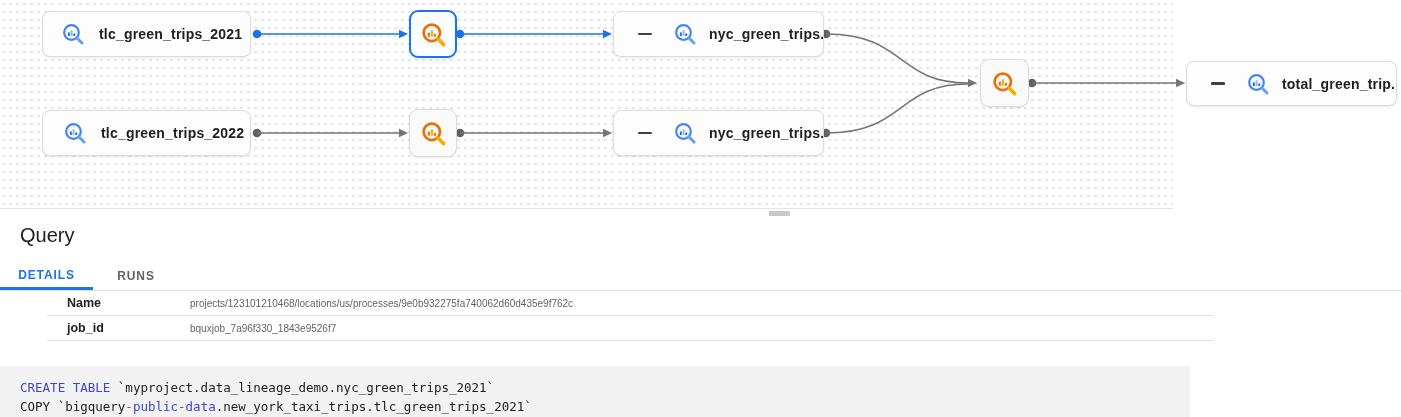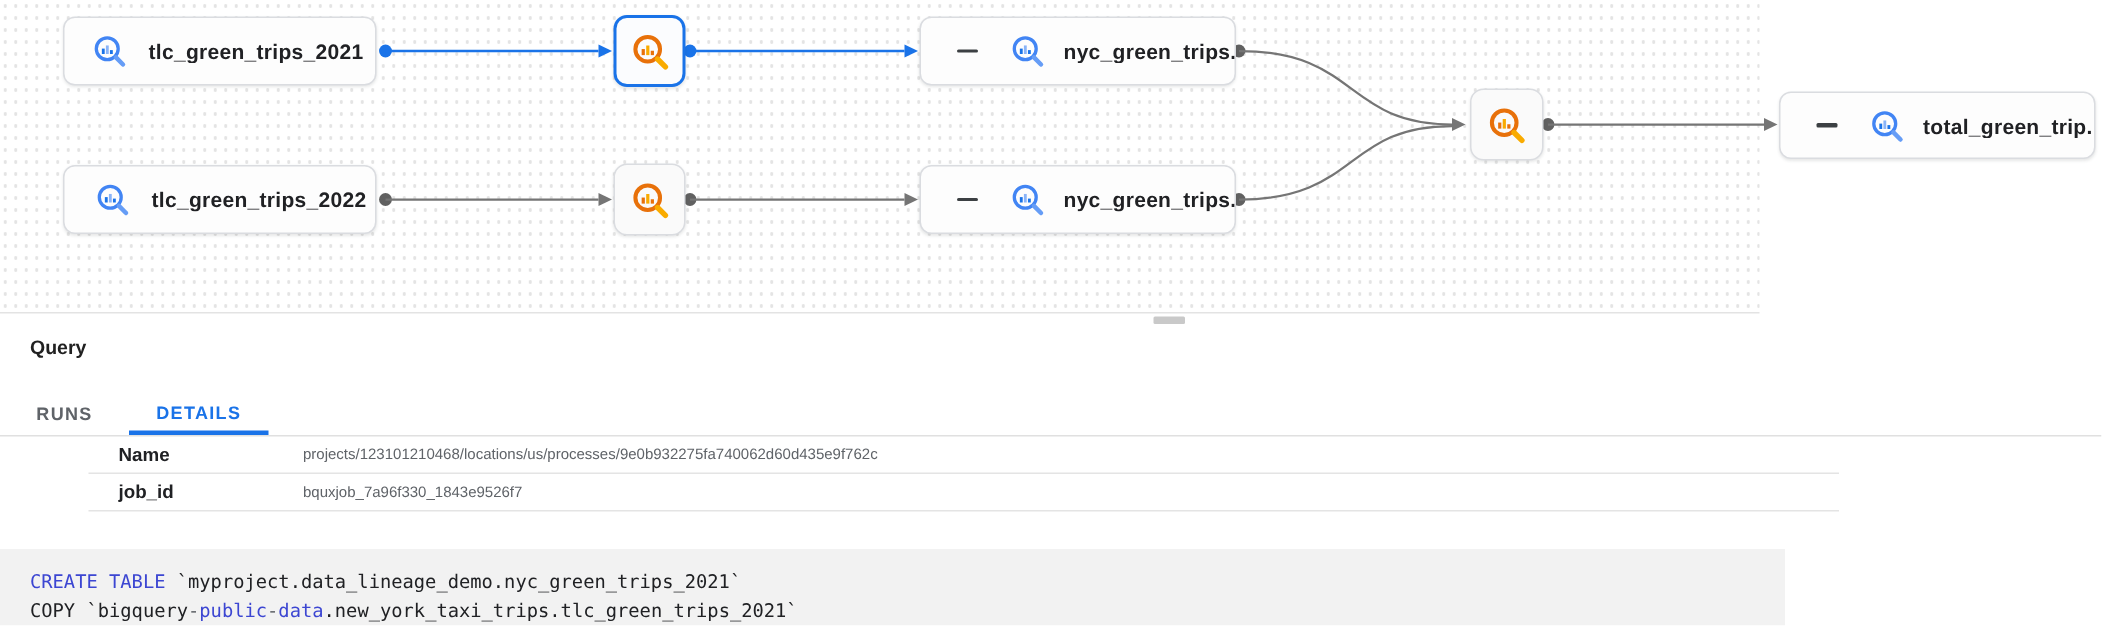--- a/index.html
+++ b/index.html
@@ -40,31 +40,31 @@
 
   
   .resize-handle {
     position:absolute; left:769px; top:211px; width:21px; height:5px;
     background:#c9c9c9; border-radius:1px; cursor:row-resize;
   }
 
   
   .panel { position:absolute; left:0; top:210px; width:1401px; }
   .panel-title { position:absolute; left:20px; top:14px;
-                 font-size:13px; color:#212121;font-weight:bold; }
+                 font-size:20px; color:#212121; }
   .tabbar { position:absolute; left:0; top:52px; width:1401px; height:29px;
             display:flex; border-bottom:1px solid #e0e0e0; }
   .tab { display:flex; align-items:center; justify-content:center;
          font-size:12px; font-weight:700; letter-spacing:.9px;
          color:#5f6368; cursor:pointer; height:100%; }
   .tab.active { color:#1a73e8; border-bottom:3px solid #1a73e8; }
   .tab-details { width:93px; }
   .tab-runs { width:86px; }
 
-  .kv { position:absolute; left:12px; top:81px; width:1214px;padding-left:47px; }
+  .kv { position:absolute; left:0; top:81px; width:1214px;padding-left:47px; }
   .kv-row { display:flex; align-items:center; height:25px;
             border-bottom:1px solid #e4e4e4; }
   .kv-label { width:143px; padding-left:20px; font-size:12.5px;
               font-weight:700; color:#202124; }
   .kv-value { font-size:10px; color:#5f6368; }
 
   
   .sql {
     position:absolute; left:0; top:156px; width:1190px; height:51px;
     background:#f2f2f2; padding:12px 20px 0 20px;
@@ -198,22 +198,22 @@
       <span class="label">total_green_trip...</span>
     </div>
   </div>
 
   <div class="resize-handle"></div>
 
   <div class="panel">
     <div class="panel-title">Query</div>
 
     <div class="tabbar">
+      <div class="tab tab-details active">DETAILS</div>
       <div class="tab tab-runs">RUNS</div>
-      <div class="tab tab-details active">DETAILS</div>
     </div>
 
     <div class="kv">
       <div class="kv-row">
         <div class="kv-label">Name</div>
         <div class="kv-value">projects/123101210468/locations/us/processes/9e0b932275fa740062d60d435e9f762c</div>
       </div>
       <div class="kv-row">
         <div class="kv-label">job_id</div>
         <div class="kv-value">bquxjob_7a96f330_1843e9526f7</div>

